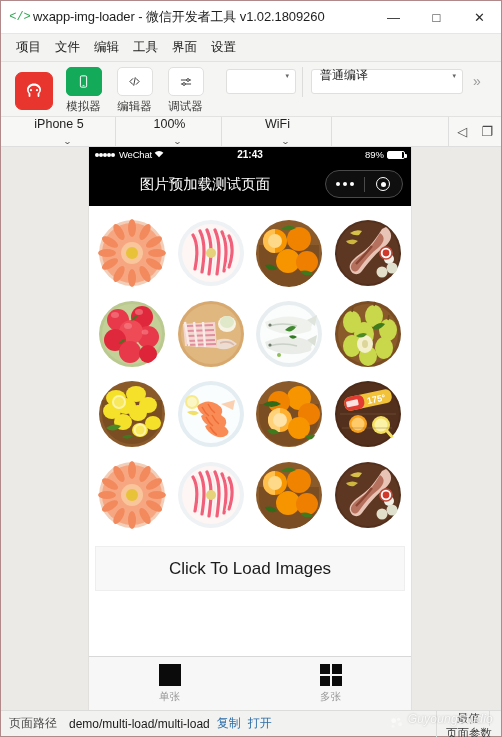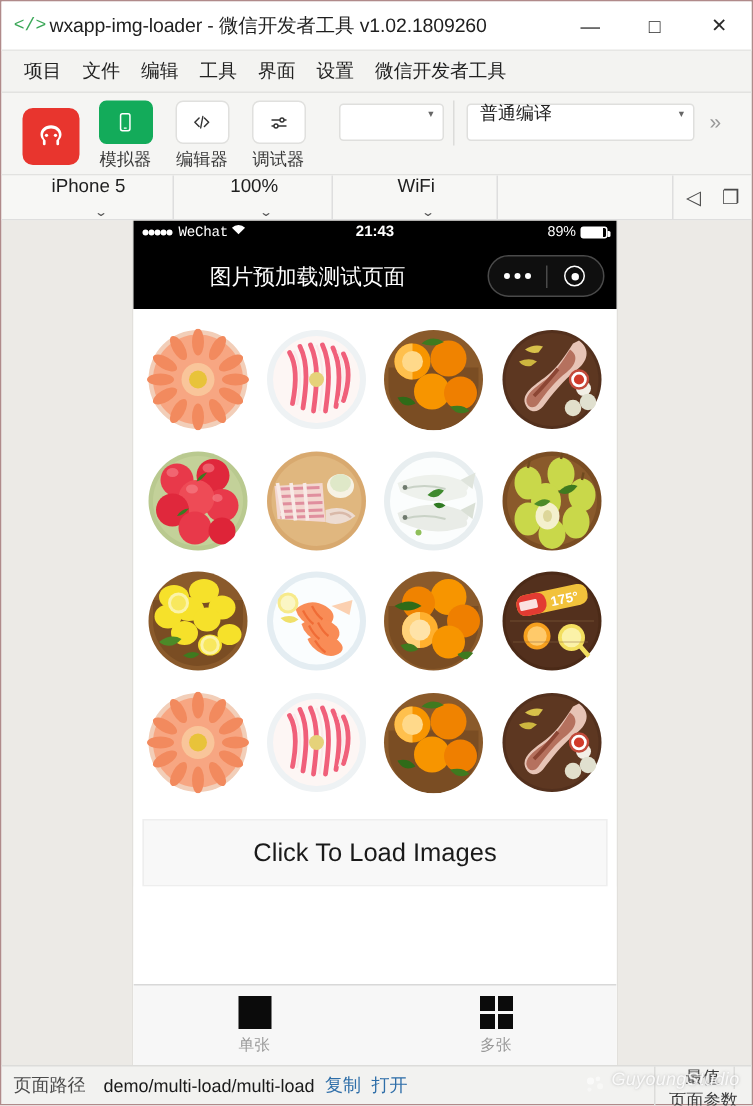--- a/index.html
+++ b/index.html
@@ -128,21 +128,21 @@
     background: #ffffff;
     display: flex; flex-direction: column;
     box-shadow: 0 0 0 1px #e2e0dc;
   }
   
   .statusbar {
     flex: 0 0 15px; background: #000;
     display: flex; align-items: center; color: #fff;
     font-size: 9.5px; padding: 0 6px; position: relative;
   }
-  .sb-left { display: flex; align-items: center; gap: 0; font-family: Liberation Mono, monospace; }
+  .sb-left { display: flex; align-items: center; gap: 0; }
   .sb-dot { width: 4px; height: 4px; border-radius: 50%; background: #fff; display:block; }
   .sb-carrier { margin-left: 4px; font-size: 9.5px; letter-spacing: -0.2px; }
   .sb-wifi { margin-left: 2px; font-size: 9px; }
   .sb-time {
     position: absolute; left: 0; right: 0; text-align: center;
     font-size: 10px; font-weight: bold;
   }
   .sb-right { margin-left: auto; display: flex; align-items: center; gap: 3px; z-index:2; }
   .sb-batt-txt { font-size: 9.5px; }
   .sb-batt {
@@ -285,21 +285,20 @@
     </div>
   </div>
 
   <div class="menubar">
     <div class="menuitem">项目</div>
     <div class="menuitem">文件</div>
     <div class="menuitem">编辑</div>
     <div class="menuitem">工具</div>
     <div class="menuitem">界面</div>
     <div class="menuitem">设置</div>
-    <div class="menuitem">微信开发者工具</div>
   </div>
 
   <div class="toolbar">
     <div class="tb-group">
       <div class="tb-item" style="width:46px;">
         <div class="tb-btn logo">
           <svg viewBox="0 0 24 24" width="24" height="24" aria-hidden="true">
             <path d="M12 4.5c-4 0-7 2.7-7 6 0 1.5.6 2.9 1.6 3.9V17a.9.9 0 001.8 0v-2.1a.9.9 0 00-.4-.8C7.2 13.3 6.7 12.2 6.7 11c0-2.4 2.4-4.3 5.3-4.3s5.3 1.9 5.3 4.3c0 1.2-.5 2.3-1.3 3.1a.9.9 0 00-.4.8V17a.9.9 0 001.8 0v-2.6c1-1 1.6-2.4 1.6-3.9 0-3.3-3-6-7-6z" fill="#ffffff"></path>
             <circle cx="9" cy="11.2" r="1.1" fill="#ffffff"></circle>
             <circle cx="15" cy="11.2" r="1.1" fill="#ffffff"></circle>

